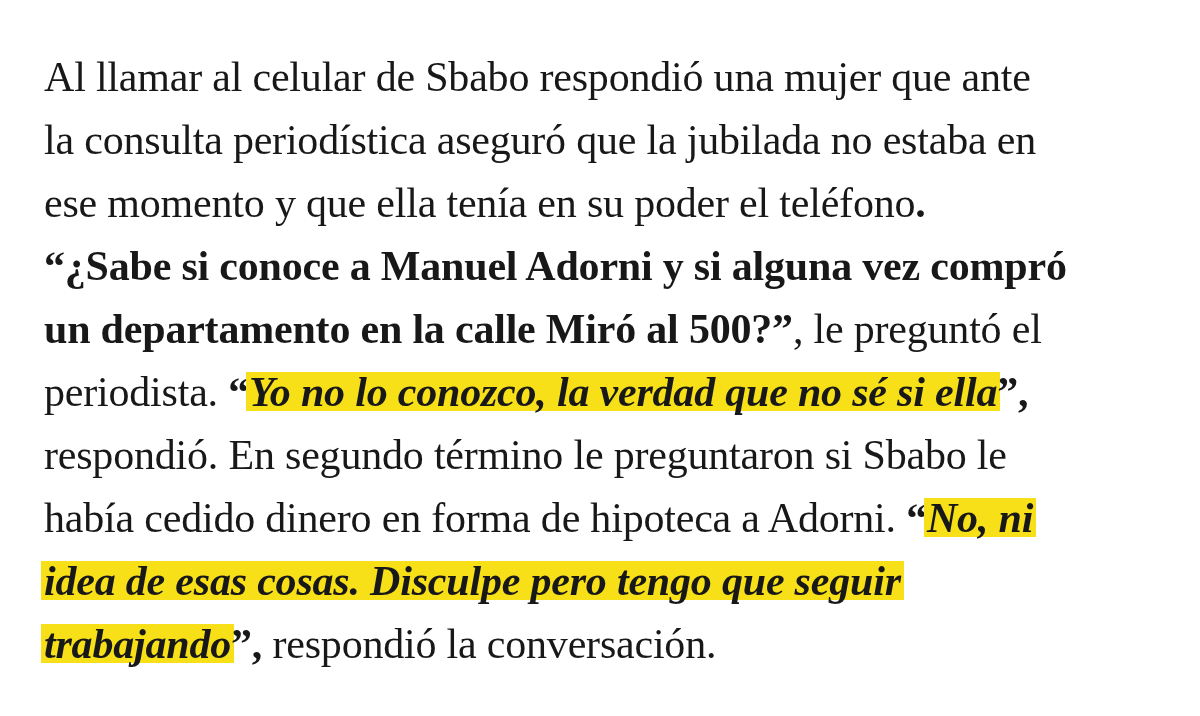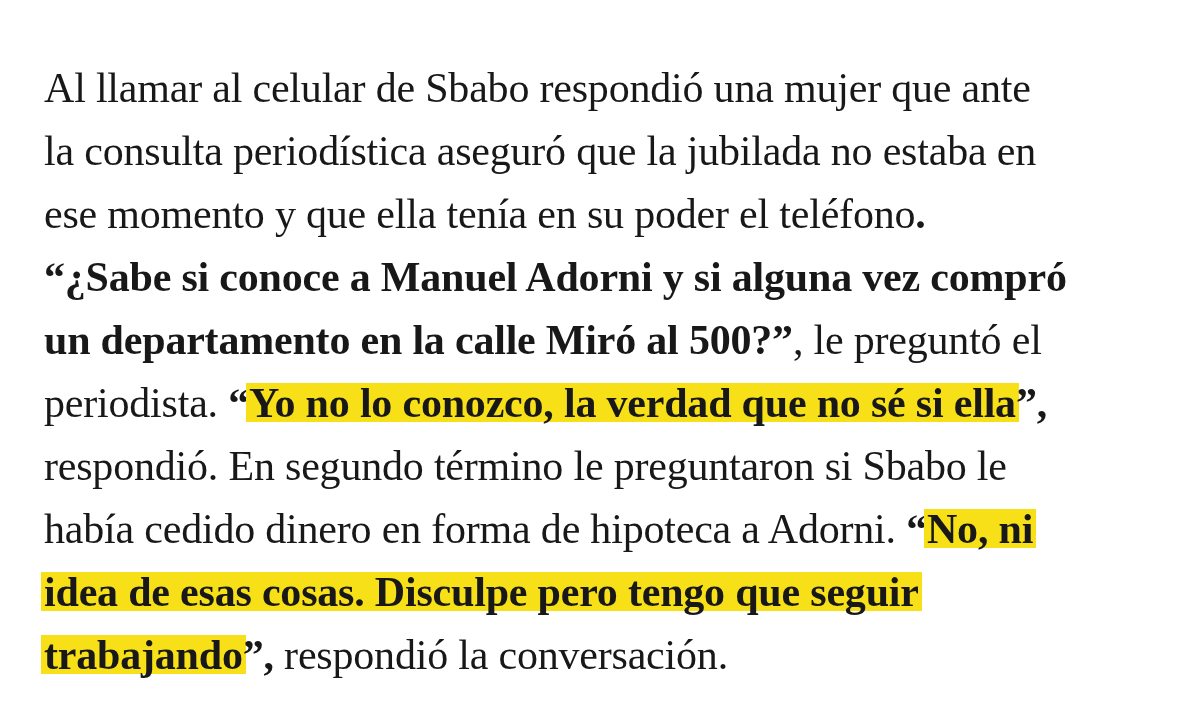--- a/index.html
+++ b/index.html
@@ -11,38 +11,39 @@
   body{
     width:1200px;height:716px;
     background:var(--bg);
     overflow:hidden;
     position:relative;
     font-family:"Liberation Serif","DejaVu Serif",serif;
   }
   .article{
     position:absolute;
     left:44px;
-    top:57px;
+    top:46px;
     width:1140px;
     margin:0;
     font-size:42px;
     line-height:63px;
     color:var(--text);
     white-space:pre;
     letter-spacing:-0.2px;
   }
   .seg{font-weight:400;}
   .seg.b{font-weight:700;}
   .seg.hl{
     background-image:linear-gradient(to bottom, transparent 6%, var(--hl) 6%, var(--hl) 91%, transparent 91%);
     box-decoration-break:clone;
     -webkit-box-decoration-break:clone;
     padding:0 3px;
     margin:0 -3px;
     border-radius:3px;
+    font-style:italic;
   }
 </style>
 </head>
 <body>
 
 <p class="article" id="article"><span class="seg">Al llamar al celular de Sbabo respondió una mujer que ante
 la consulta periodística aseguró que la jubilada no estaba en
 ese momento y que ella tenía en su poder el teléfono</span><span class="seg b">.
 “¿Sabe si conoce a Manuel Adorni y si alguna vez compró
 un departamento en la calle Miró al 500?”</span><span class="seg">, le preguntó el

